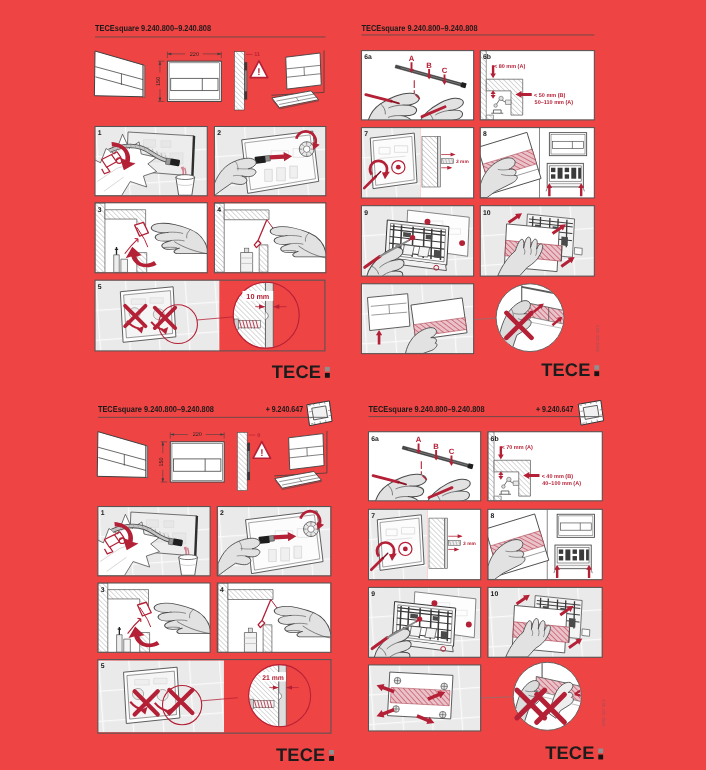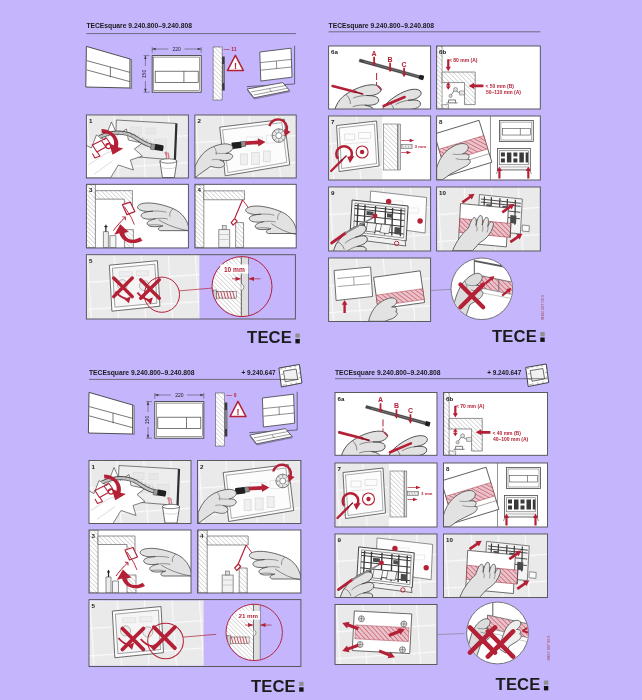--- a/index.html
+++ b/index.html
@@ -1,16 +1,16 @@
 <!DOCTYPE html>
 <html><head>
 <meta charset="utf-8">
 <style>
 html,body{margin:0;padding:0;background:#ffffff;}
-#page{width:642px;height:700px;position:relative;background:#c4b5fd;overflow:hidden;}
+#page{width:642px;height:700px;position:relative;background:#ef4444;overflow:hidden;}
 text{font-family:"Liberation Sans",sans-serif;}
 </style>
 </head>
 <body>
 <div id="page">
 <svg width="642" height="700" viewBox="0 0 642 700">
 <defs>
 <pattern id="tl" width="27" height="27" patternUnits="userSpaceOnUse" patternTransform="rotate(-4)">
   <rect width="27" height="27" fill="#eaeaea"></rect>
   <path d="M0 0.5H27 M0.5 0V27" stroke="#fafafa" stroke-width="1.3" fill="none"></path>

